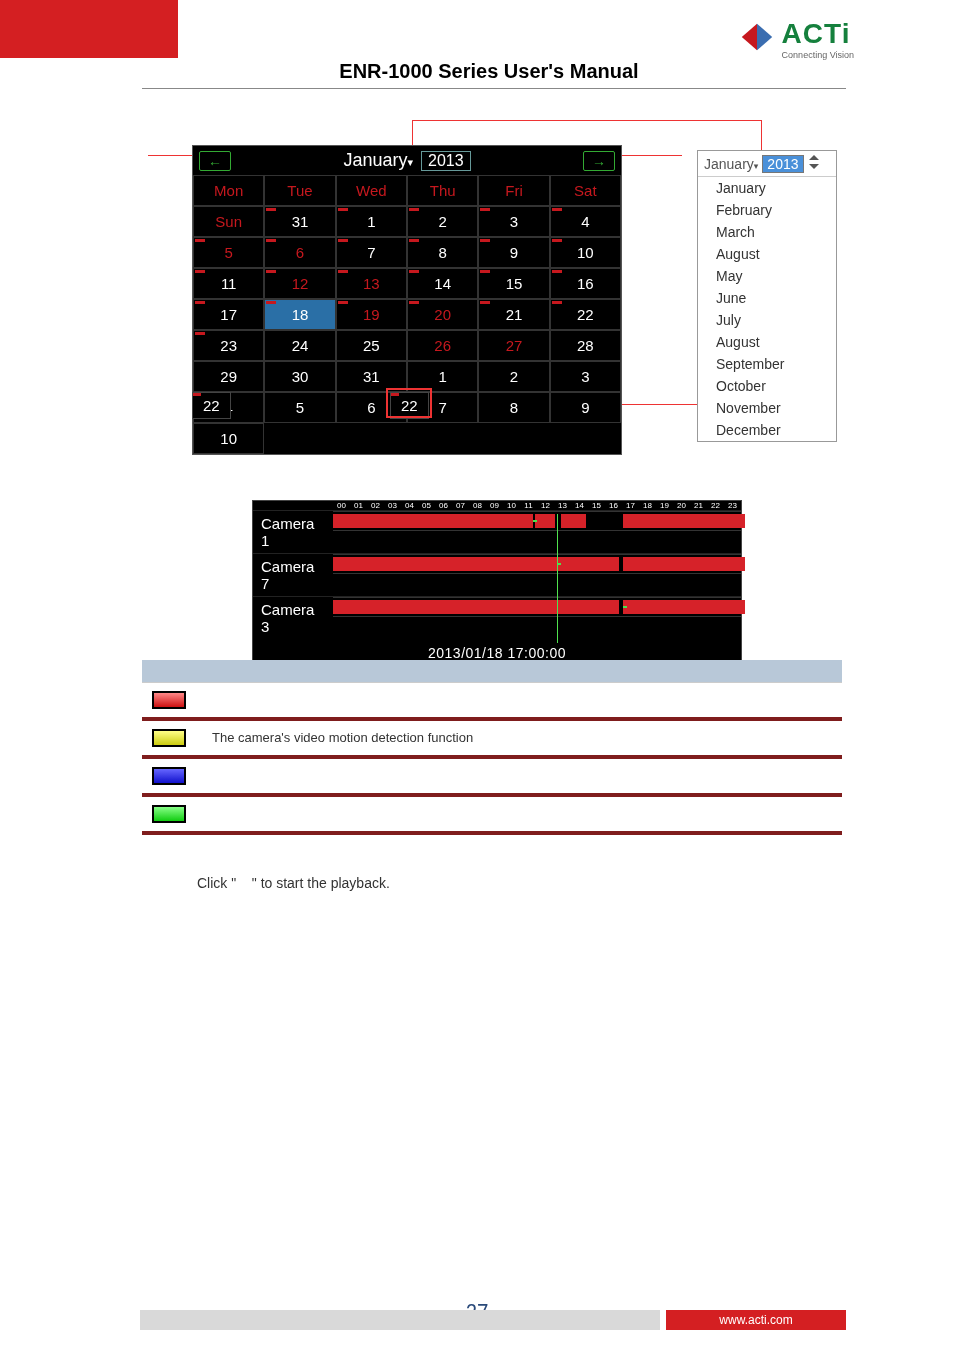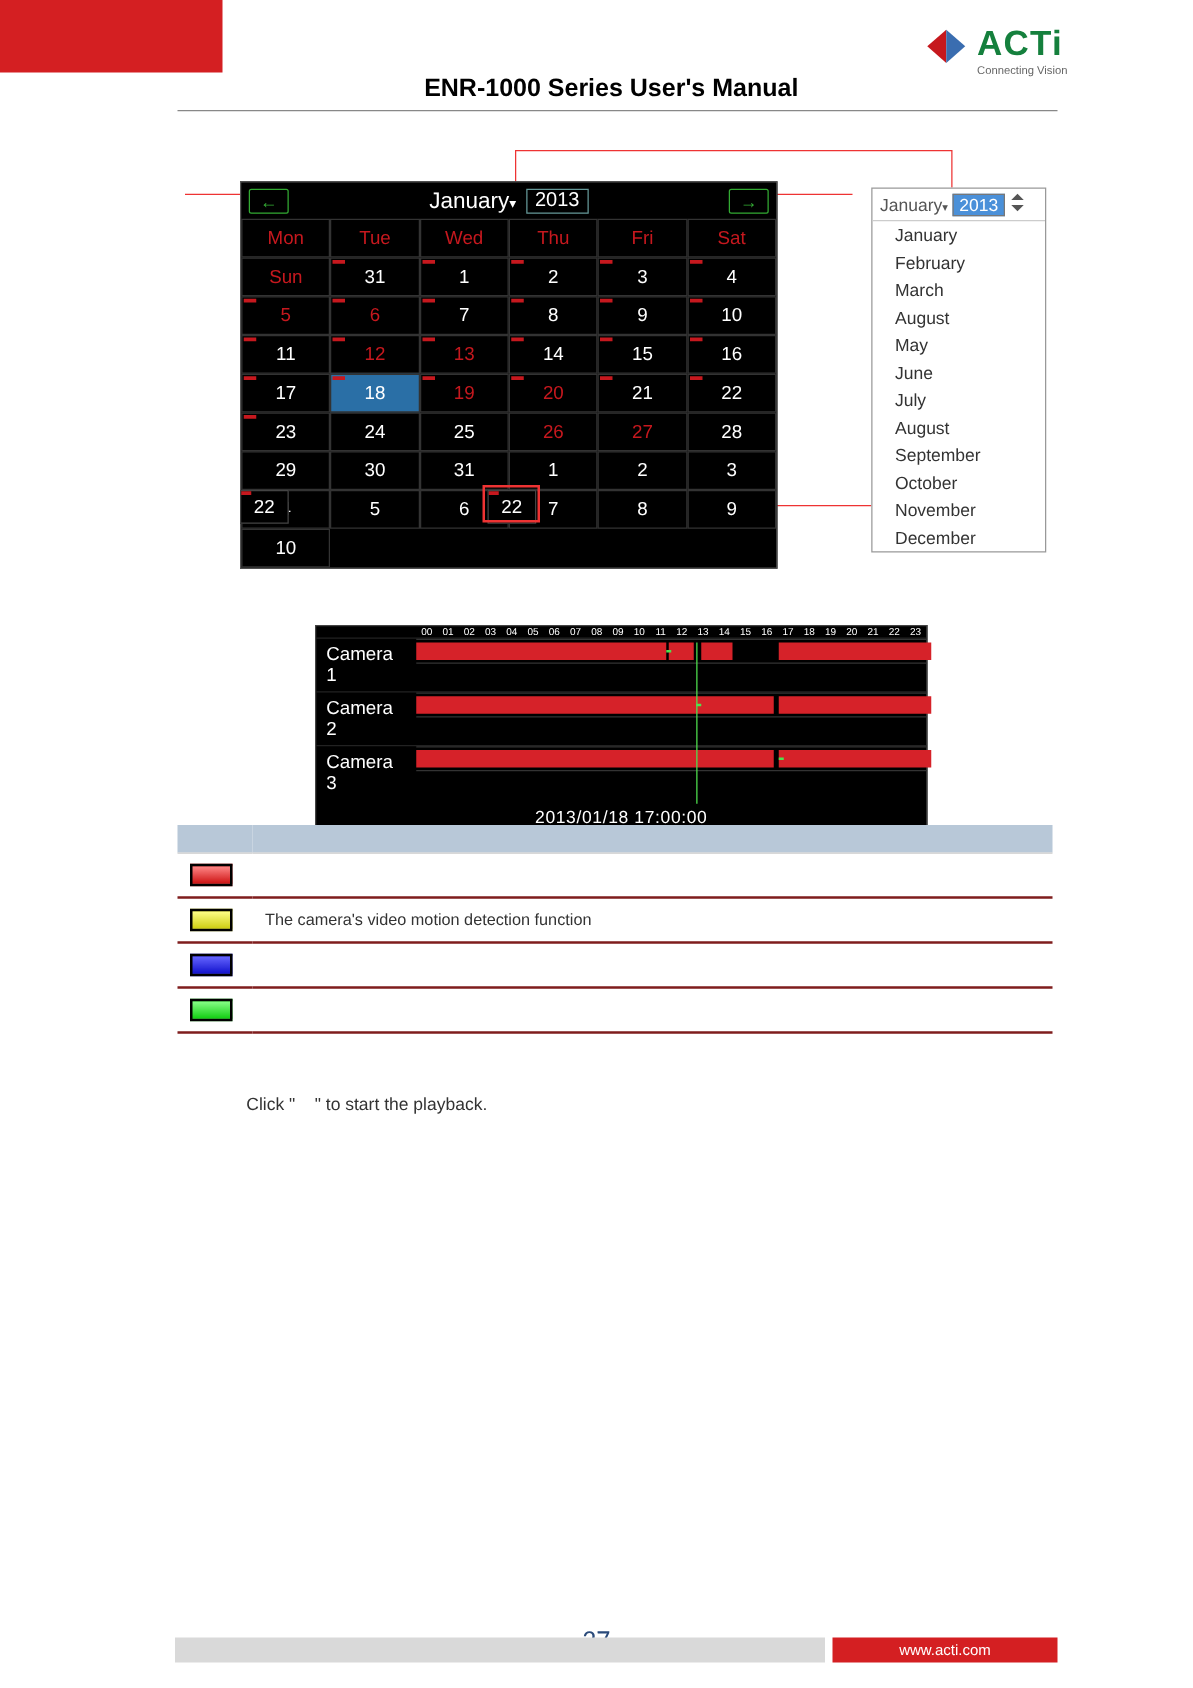--- a/index.html
+++ b/index.html
@@ -51,21 +51,21 @@
   .tl-row-bar { flex: 1; position: relative; height: 20px; border-top: 1px solid #333; border-bottom: 1px solid #333; }
   .tl-seg { position: absolute; top: 2px; bottom: 2px; background: #d62229; }
   .tl-seg.yellow { background: #e8e85c; top: 6px; bottom: 10px; }
   .tl-seg.green { background: #4fe24f; top: 8px; bottom: 8px; height: 2px; }
   .tl-timestamp { color: #fff; text-align: center; padding: 6px 0; font-size: 14px; letter-spacing: .5px; }
   .tl-cursor { position: absolute; top: 13px; bottom: 24px; width: 1px; background: #4fe24f; }
 
   
   .legend { position: absolute; left: 0; top: 540px; width: 700px; border-collapse: collapse; }
   .legend th { background: #b8c8d8; height: 22px; border-bottom: 1px solid #ccc; }
-  .legend td { border-bottom: 2px solid #7f1d1d; padding: 8px 10px; font-size: 13px; color: #333; vertical-align: middle; }
+  .legend td { border-bottom: 4px solid #7f1d1d; padding: 8px 10px; font-size: 13px; color: #333; vertical-align: middle; }
   .legend td:first-child { width: 60px; }
   .legend-sw { width: 34px; height: 18px; border: 2px solid #000; position: relative; }
   .legend-sw::after { content: ''; position: absolute; inset: 3px; }
   .sw-red { background: linear-gradient(#f88, #c11); }
   .sw-yel { background: linear-gradient(#ff8, #cc1); }
   .sw-blue { background: linear-gradient(#66f, #11c); }
   .sw-grn { background: linear-gradient(#8f8, #1c1); }
 
   .click-text { position: absolute; left: 55px; top: 755px; font-size: 14px; color: #333; }
 
@@ -231,21 +231,21 @@
           <div class="tl-row-bar">
             <div class="tl-seg" style="left: 0%; width: 49%;"></div>
             <div class="tl-seg yellow" style="left: 51%; width: 2%;"></div>
             <div class="tl-seg" style="left: 49.5%; width: 5%;"></div>
             <div class="tl-seg" style="left: 56%; width: 6%;"></div>
             <div class="tl-seg" style="left: 71%; width: 30%;"></div>
             <div class="tl-seg green" style="left: 49%; width: 1%;"></div>
           </div>
         </div>
         <div class="tl-row">
-          <div class="tl-row-label">Camera 2</div>
+          <div class="tl-row-label">Camera 7</div>
           <div class="tl-row-bar">
             <div class="tl-seg" style="left: 0%; width: 40%;"></div>
             <div class="tl-seg" style="left: 40%; width: 30%;"></div>
             <div class="tl-seg" style="left: 71%; width: 30%;"></div>
             <div class="tl-seg green" style="left: 55%; width: 1%;"></div>
           </div>
         </div>
         <div class="tl-row">
           <div class="tl-row-label">Camera 3</div>
           <div class="tl-row-bar">

